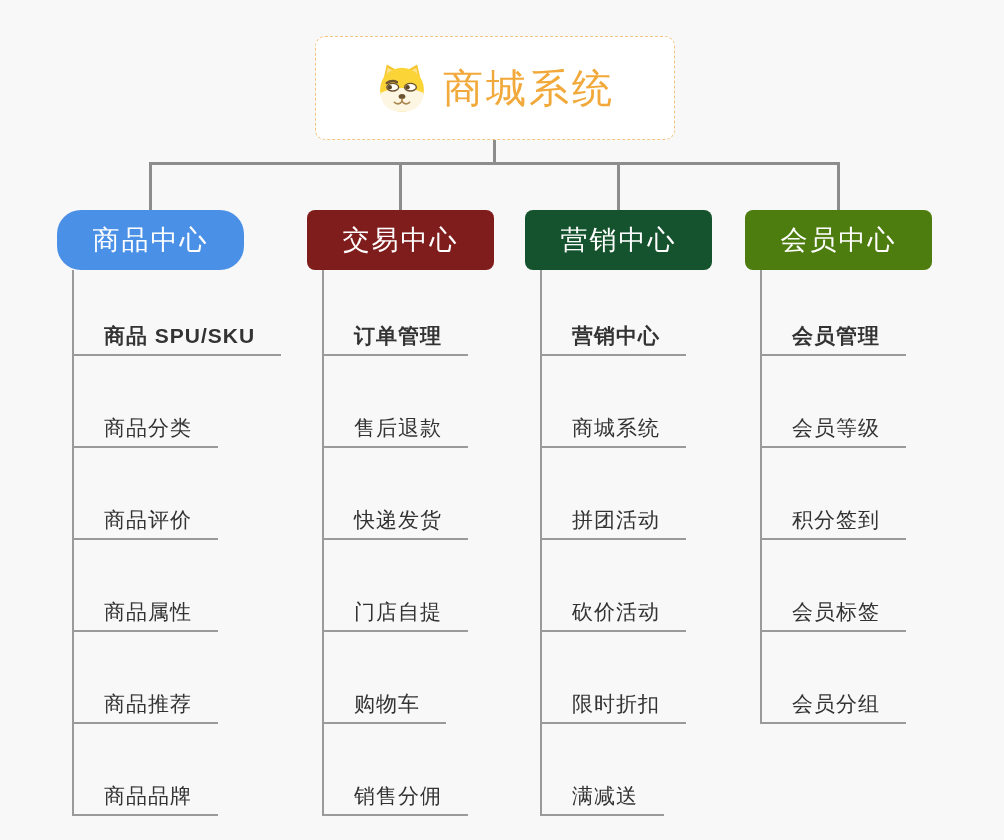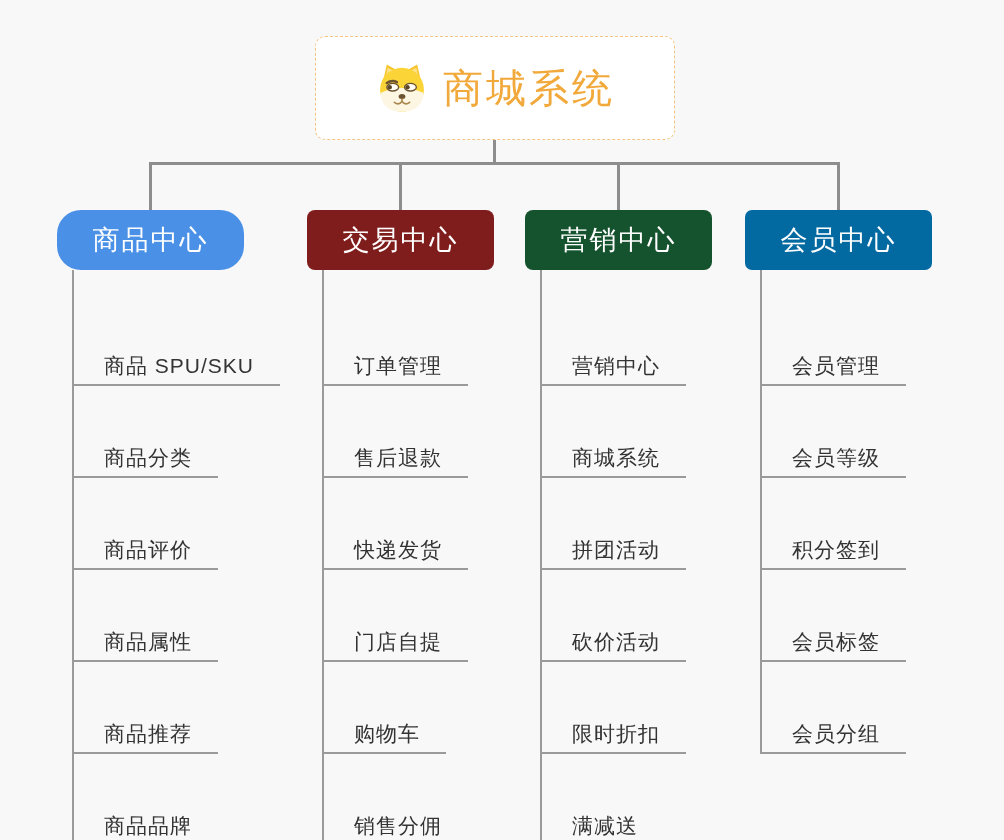--- a/index.html
+++ b/index.html
@@ -79,21 +79,21 @@
     margin-top:60px;
     padding:0 26px 7px 30px;
     border-bottom:2px solid #9a9a9a;
     color:#333333;
     font-size:21px;
     line-height:23px;
     letter-spacing:1px;
     white-space:nowrap;
     cursor:pointer;
   }
-  .leaf:first-child { margin-top:84px; }
+  .leaf:first-child { margin-top:54px;font-weight:bold; }
 </style>
 </head>
 <body>
 
 <div class="canvas">
 
   <div class="root-node">
     <svg class="root-icon" viewBox="0 0 64 64">
 
       <path d="M10 22 L14 4 L28 12 Z" fill="#f7c52e"></path>
@@ -122,21 +122,21 @@
   <div class="line stub"></div>
   <div class="line hbar"></div>
   <div class="line drop drop-0"></div>
   <div class="line drop drop-1"></div>
   <div class="line drop drop-2"></div>
   <div class="line drop drop-3"></div>
 
   <div class="branch-box b0" style="background: rgb(74, 144, 230);">商品中心</div>
   <div class="branch-box b1" style="background: #7f1d1d;">交易中心</div>
   <div class="branch-box b2" style="background: #14532d;">营销中心</div>
-  <div class="branch-box b3" style="background: #0369a1; border-radius: 7px;">会员中心</div>
+  <div class="branch-box b3" style="background: #4d7c0f;">会员中心</div>
 
   <div class="leaf-col c0">
     <div class="leaf">商品 SPU/SKU</div>
     <div class="leaf">商品分类</div>
     <div class="leaf">商品评价</div>
     <div class="leaf">商品属性</div>
     <div class="leaf">商品推荐</div>
     <div class="leaf">商品品牌</div>
   </div>
 

